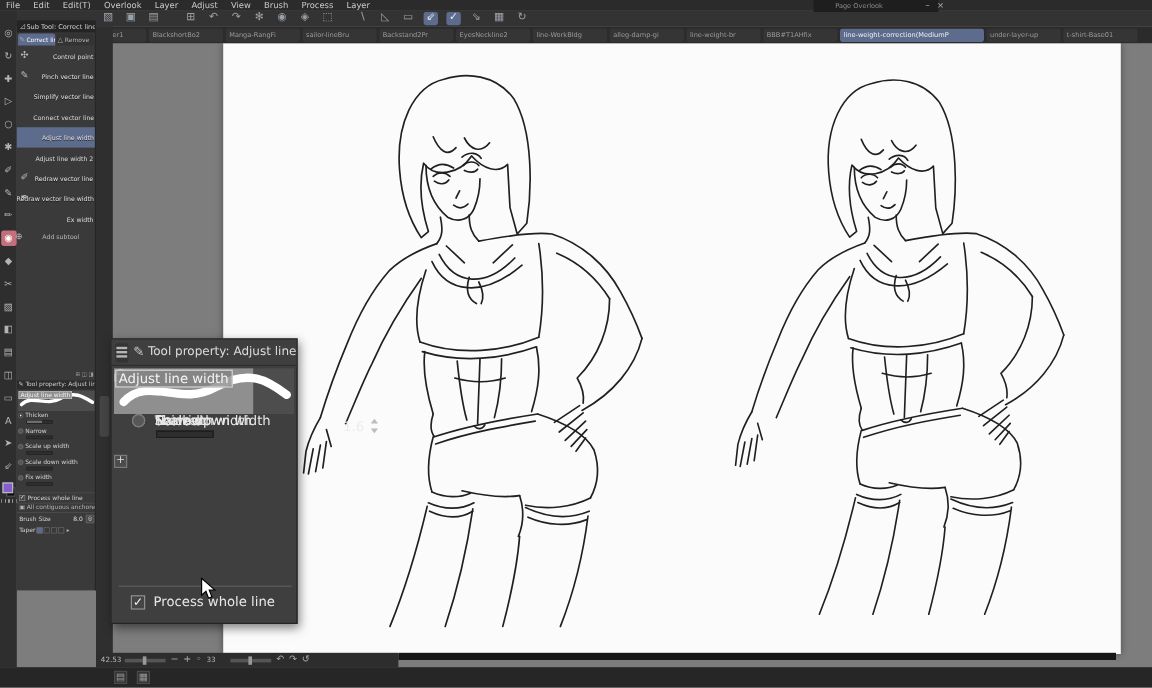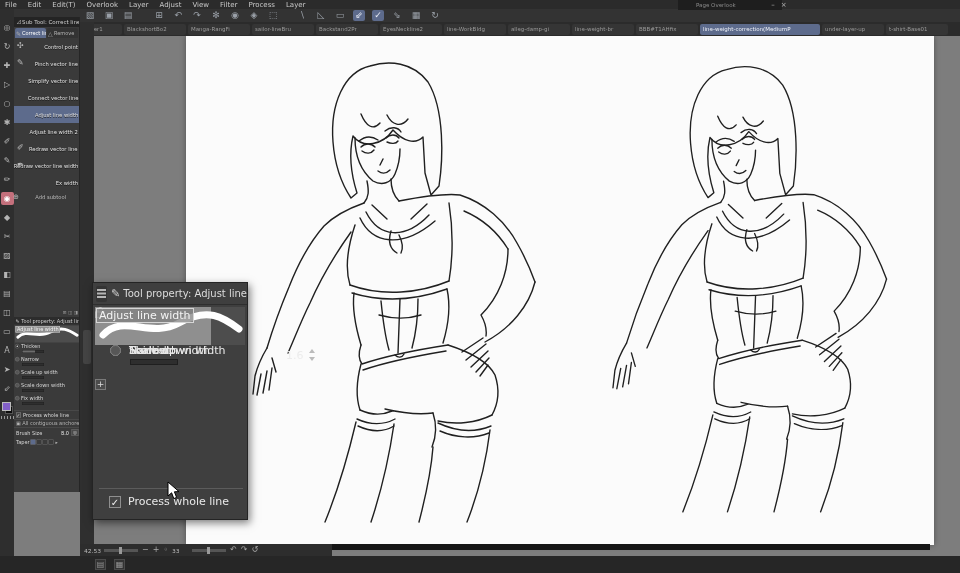--- a/index.html
+++ b/index.html
@@ -190,21 +190,21 @@
   <div class="abs pageedge"></div>
 
   <div class="abs menubar">
     <span>File</span>
       <span>Edit</span>
       <span>Edit(T)</span>
       <span>Overlook</span>
       <span>Layer</span>
       <span>Adjust</span>
       <span>View</span>
-      <span>Filter</span>
+      <span>Brush</span>
       <span>Process</span>
       <span>Layer</span>
   </div>
 
   <div class="abs cmdbar">
     <span class="cicon">▧</span>
       <span class="cicon">▣</span>
       <span class="cicon">▤</span>
       <span class="cicon">⊞</span>
       <span class="cicon">↶</span>

